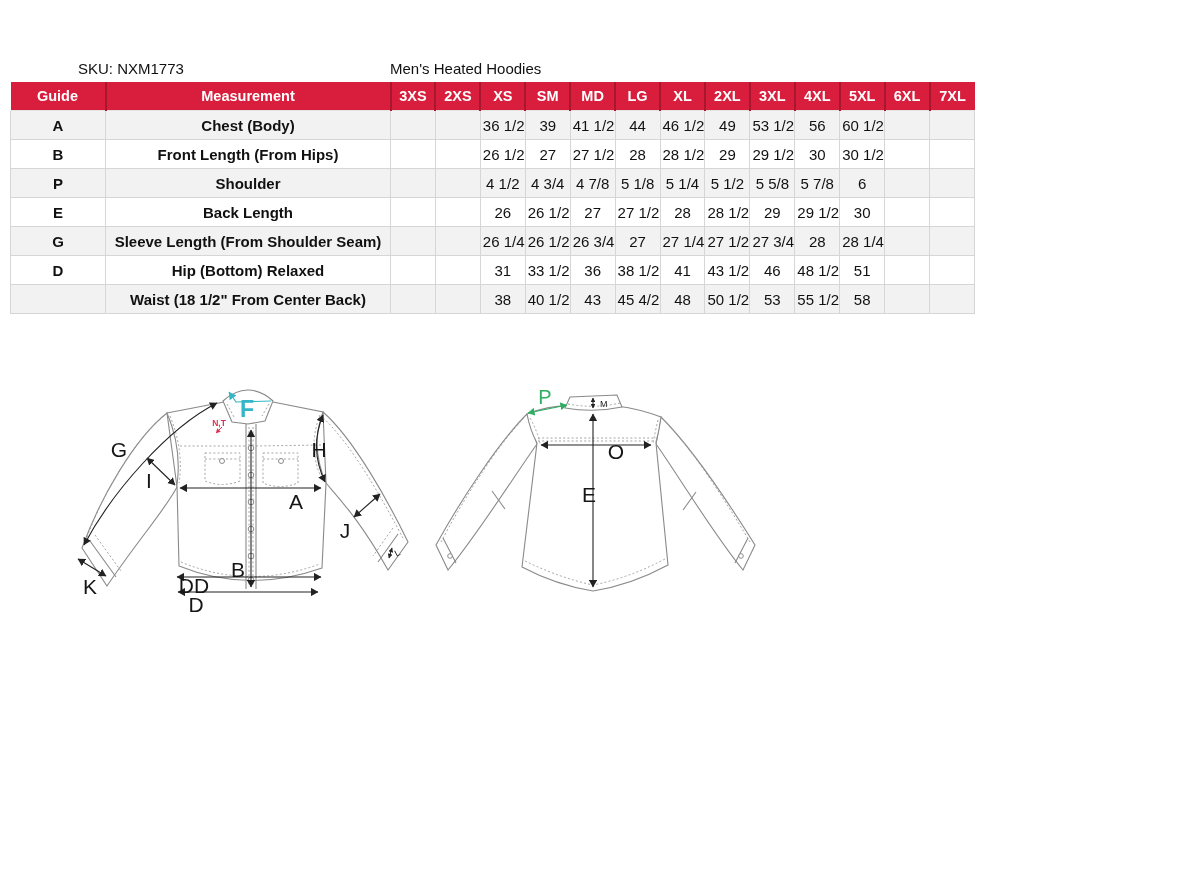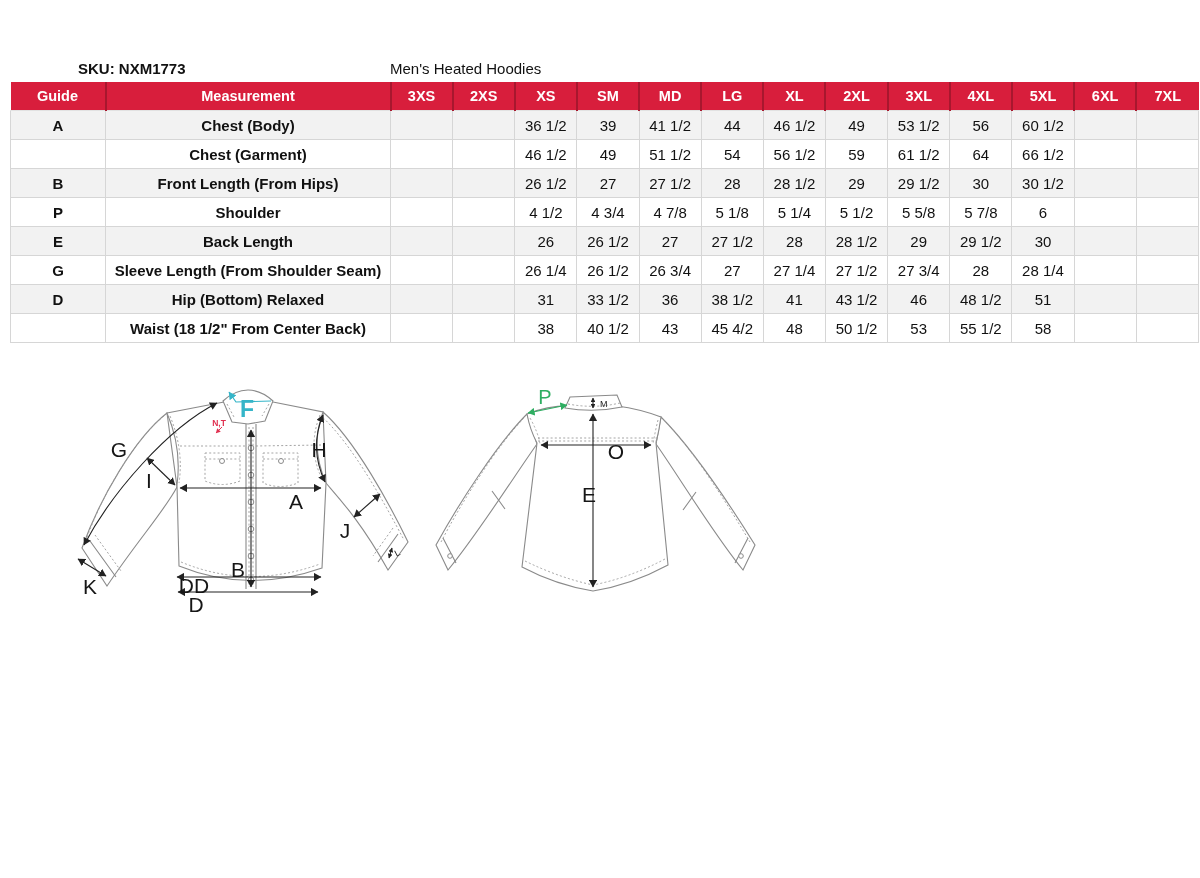--- a/index.html
+++ b/index.html
@@ -1,23 +1,23 @@
 <!DOCTYPE html>
 <html style="--header-red: #D81E3C; --header-red-dark: #A8172E; --label-cyan: #35B5C8; --label-green: #2FAE62; --label-red: #E03050;"><head>
 <meta charset="utf-8">
 <title>Size Chart</title>
 <style>
   html,body{margin:0;padding:0;background:#fff;}
   .page{position:relative;width:1200px;height:878px;background:#fff;overflow:hidden;
         font-family:"Liberation Sans",sans-serif;color:#111;}
   
-  .sku{position:absolute;left:78px;top:60px;font-size:15px;font-weight:bold;}
+  .sku{position:absolute;left:78px;top:60px;font-size:15px;font-weight:normal;}
   .ptitle{position:absolute;left:390px;top:60px;font-size:15px;font-weight:normal;}
   
-  .size-table{position:absolute;left:10px;top:82px;width:1189px;border-collapse:collapse;
+  .size-table{position:absolute;left:10px;top:82px;width:965px;border-collapse:collapse;
               table-layout:fixed;font-size:15px;}
   .c-guide{width:95px;}
   .c-meas{width:285px;}
   .size-table thead th{background:var(--header-red,#D81E3C);color:#fff;font-weight:bold;
       font-size:14.5px;height:28px;padding:0;text-align:center;
       border-right:2px solid var(--header-red-dark,#A8172E);border-bottom:1px solid #e2e2e2;}
   .size-table thead th:last-child{border-right:none;margin-top:48px;}
   .size-table tbody td{height:28px;padding:0 2px;text-align:center;
       border:1px solid #d6d6d6;background:#fff;white-space:nowrap;}
   .size-table tbody tr:nth-child(odd) td{background:#F2F2F2;}
@@ -90,37 +90,20 @@
           <td>44</td>
           <td>46 1/2</td>
           <td>49</td>
           <td>53 1/2</td>
           <td>56</td>
           <td>60 1/2</td>
           <td></td>
           <td></td>
         </tr>
         <tr>
-          <td class="guide"></td>
-          <td class="meas">Chest (Garment)</td>
-          <td></td>
-          <td></td>
-          <td>46 1/2</td>
-          <td>49</td>
-          <td>51 1/2</td>
-          <td>54</td>
-          <td>56 1/2</td>
-          <td>59</td>
-          <td>61 1/2</td>
-          <td>64</td>
-          <td>66 1/2</td>
-          <td></td>
-          <td></td>
-        </tr>
-        <tr>
           <td class="guide">B</td>
           <td class="meas">Front Length (From Hips)</td>
           <td></td>
           <td></td>
           <td>26 1/2</td>
           <td>27</td>
           <td>27 1/2</td>
           <td>28</td>
           <td>28 1/2</td>
           <td>29</td>

